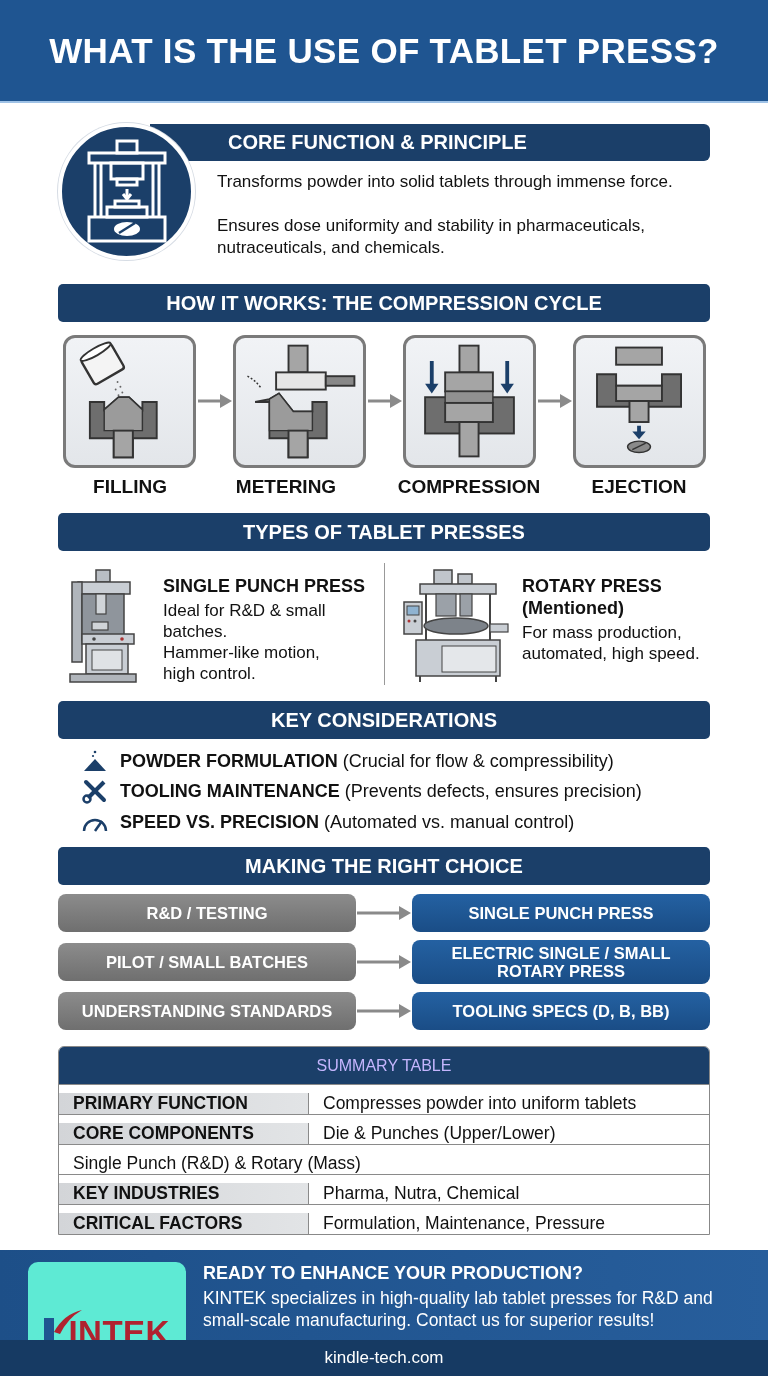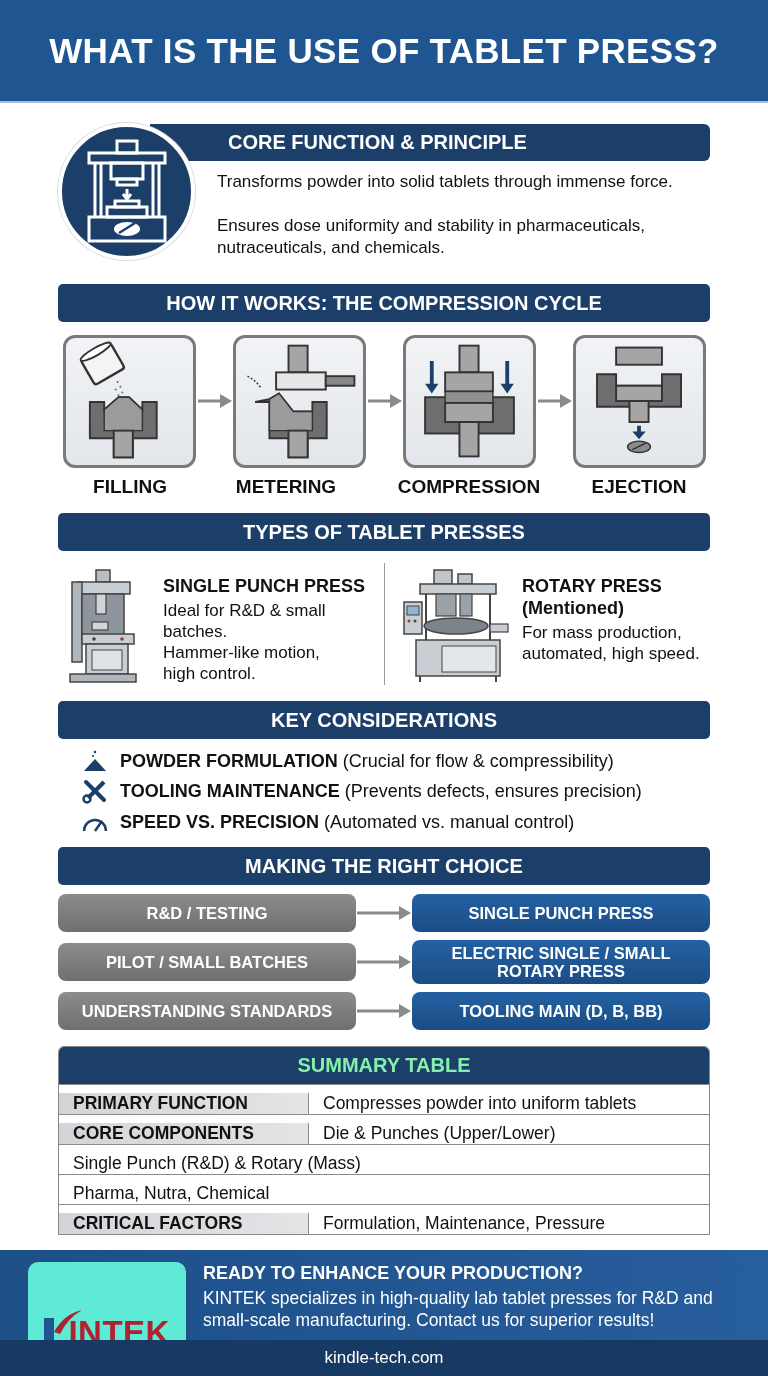--- a/index.html
+++ b/index.html
@@ -32,21 +32,21 @@
     .kc-row .ico { width: 30px; height: 26px; margin-right: 10px; display: flex; align-items: center; justify-content: center; }
     .kc-row b { font-weight: 700; margin-right: 5px; }
 
     
     .pill-l { position: absolute; left: 58px; width: 298px; height: 38px; border-radius: 8px; background: linear-gradient(180deg, #8c8c8c, #6f6f6f); color: #fff; font-weight: 700; font-size: 16.5px; display: flex; align-items: center; justify-content: center; text-align: center; }
     .pill-r { position: absolute; left: 412px; width: 298px; height: 38px; border-radius: 8px; background: linear-gradient(180deg, #2461a2, #1a4d86); color: #fff; font-weight: 700; font-size: 16.5px; display: flex; align-items: center; justify-content: center; text-align: center; line-height: 18px; }
     .ch-arrow { position: absolute; left: 357px; width: 54px; height: 14px; }
 
     
     .tbl { position: absolute; left: 58px; top: 1046px; width: 652px; border: 1px solid #888; border-radius: 6px 6px 0 0; overflow: hidden; }
-    .tbl-head { height: 37px; background: #1b3f69; color: #86efac; font-weight: 700; font-size: 20px; display: flex; align-items: center; justify-content: center; }
+    .tbl-head { height: 37px; background: #1b3f69; color: #c4b5fd; font-weight: 400; font-size: 16px; display: flex; align-items: center; justify-content: center; }
     .tbl-row { display: flex; height: 30px; border-top: 1px solid #8a8a8a; align-items: flex-end; }
     .tbl-row .k { width: 250px; background: linear-gradient(90deg, #d3d5d8, #e2e4e6); font-weight: 700; font-size: 17.5px; display: flex; align-items: center; padding-left: 14px; border-right: 1px solid #8a8a8a; }
     .tbl-row .v { flex: 1; background: #fff; font-size: 17.5px; display: flex; align-items: center; padding-left: 14px; }
 
     
     .cta { position: absolute; left: 0; top: 1250px; width: 768px; height: 90px; background: linear-gradient(90deg, #1d4f88, #275e9c); }
     .logo-box { position: absolute; left: 28px; top: 1250px; width: 158px; height: 90px; background: #5eead4; border-radius: 10px; display: flex; align-items: flex-end; justify-content: center; margin-top: 12px; }
     .logo-text { font-weight: 700; font-size: 33px; color: #b0222f; letter-spacing: 0.5px; position: relative; }
     .cta-title { position: absolute; left: 203px; top: 1263px; color: #fff; font-weight: 700; font-size: 18px; }
     .cta-body { position: absolute; left: 203px; top: 1287px; width: 550px; color: #fff; font-size: 17.5px; line-height: 22px; }
@@ -272,36 +272,37 @@
     <line x1="0" y1="7" x2="44" y2="7" stroke="#8a8a8a" stroke-width="3"></line>
     <polygon points="42,0 54,7 42,14" fill="#8a8a8a"></polygon>
   </svg>
 <div class="pill-r" style="top:940px; height:44px; padding:0 20px;">ELECTRIC SINGLE / SMALL ROTARY PRESS</div>
 
 <div class="pill-l" style="top:992px;">UNDERSTANDING STANDARDS</div>
 <svg class="ch-arrow" style="top:1004px;" viewBox="0 0 54 14">
     <line x1="0" y1="7" x2="44" y2="7" stroke="#8a8a8a" stroke-width="3"></line>
     <polygon points="42,0 54,7 42,14" fill="#8a8a8a"></polygon>
   </svg>
-<div class="pill-r" style="top:992px;">TOOLING MAIN (D, B, BB)</div>
+<div class="pill-r" style="top:992px;">TOOLING SPECS (D, B, BB)</div>
 
 <div class="tbl">
   <div class="tbl-head">SUMMARY TABLE</div>
   <div class="tbl-row">
     <div class="k">PRIMARY FUNCTION</div>
     <div class="v">Compresses powder into uniform tablets</div>
   </div>
   <div class="tbl-row">
     <div class="k">CORE COMPONENTS</div>
     <div class="v">Die &amp; Punches (Upper/Lower)</div>
   </div>
   <div class="tbl-row">
     <div class="v">Single Punch (R&amp;D) &amp; Rotary (Mass)</div>
   </div>
   <div class="tbl-row">
+    <div class="k">KEY INDUSTRIES</div>
     <div class="v">Pharma, Nutra, Chemical</div>
   </div>
   <div class="tbl-row">
     <div class="k">CRITICAL FACTORS</div>
     <div class="v">Formulation, Maintenance, Pressure</div>
   </div>
 </div>
 
 <div class="cta"></div>
 <div class="logo-box">

